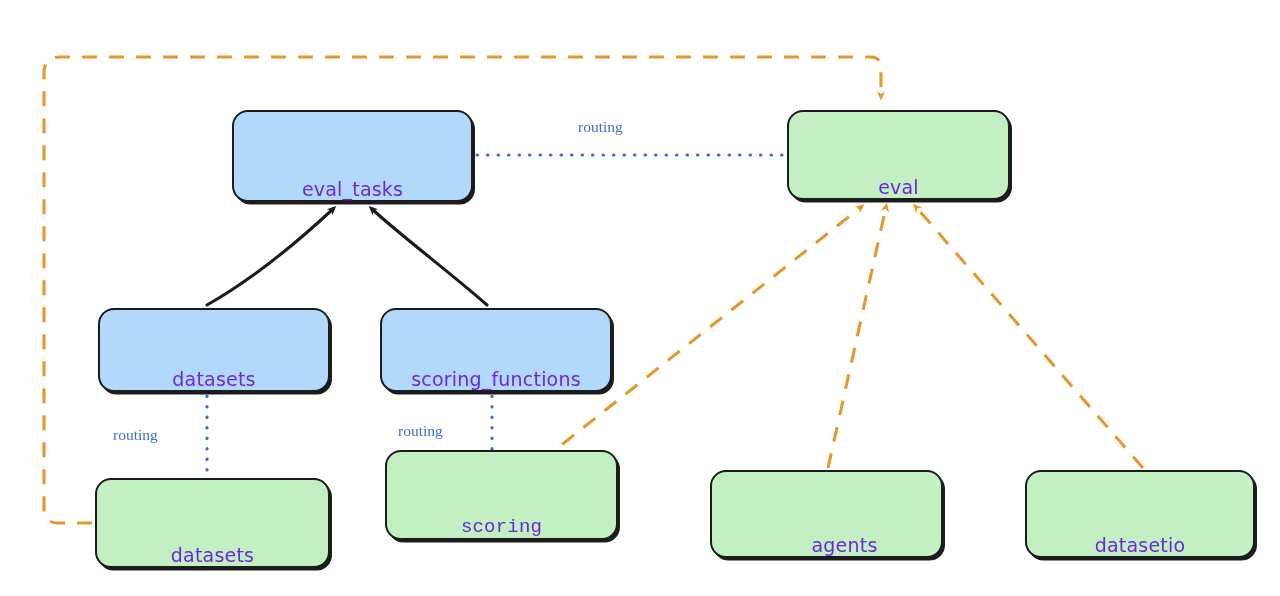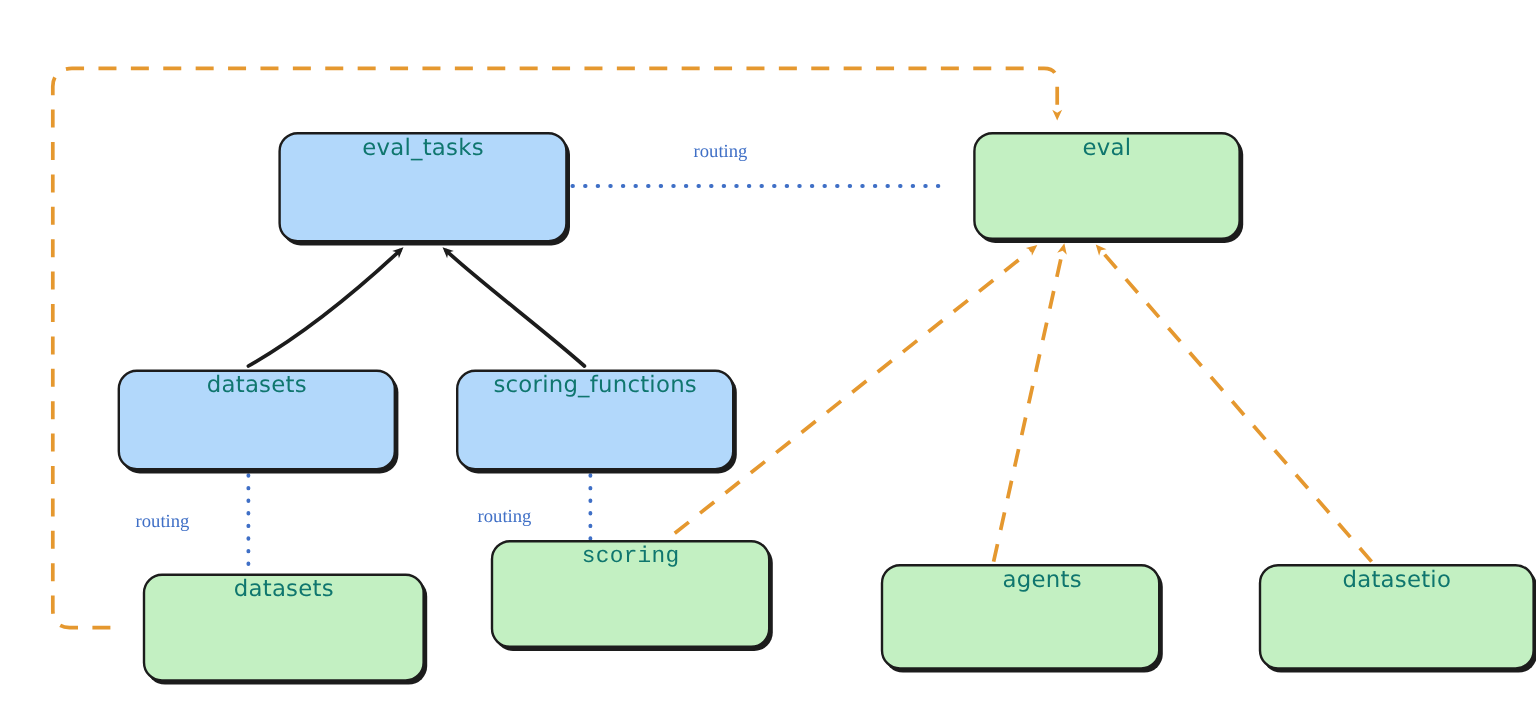--- a/index.html
+++ b/index.html
@@ -25,31 +25,31 @@
     width: 1280px;
     height: 596px;
     pointer-events: none;
   }
   .node {
     position: absolute;
     box-sizing: border-box;
     border: 2.6px solid #1c1c1c;
     border-radius: 16px;
     display: flex;
-    align-items: flex-start;
+    align-items: flex-end;
     justify-content: center;
     font-family: "DejaVu Sans", sans-serif;
     font-size: 19px;
-    color: #0f766e;
+    color: #6d28d9;
     letter-spacing: 0.2px;
     box-shadow: 2.5px 3px 0 -0.5px #1c1c1c;
     z-index: 3;
   }
   .node.blue  { background: #b2d8fb; }
-  .node.green { background: #c3f0c2; margin-left: 24px; }
+  .node.green { background: #c3f0c2; }
   .node-label {
     pointer-events: none;
     white-space: nowrap;
   }
   .edge-label {
     position: absolute;
     font-family: Liberation Serif, serif;
     font-size: 15.5px;
     color: #3f6fc6;
     white-space: nowrap;

